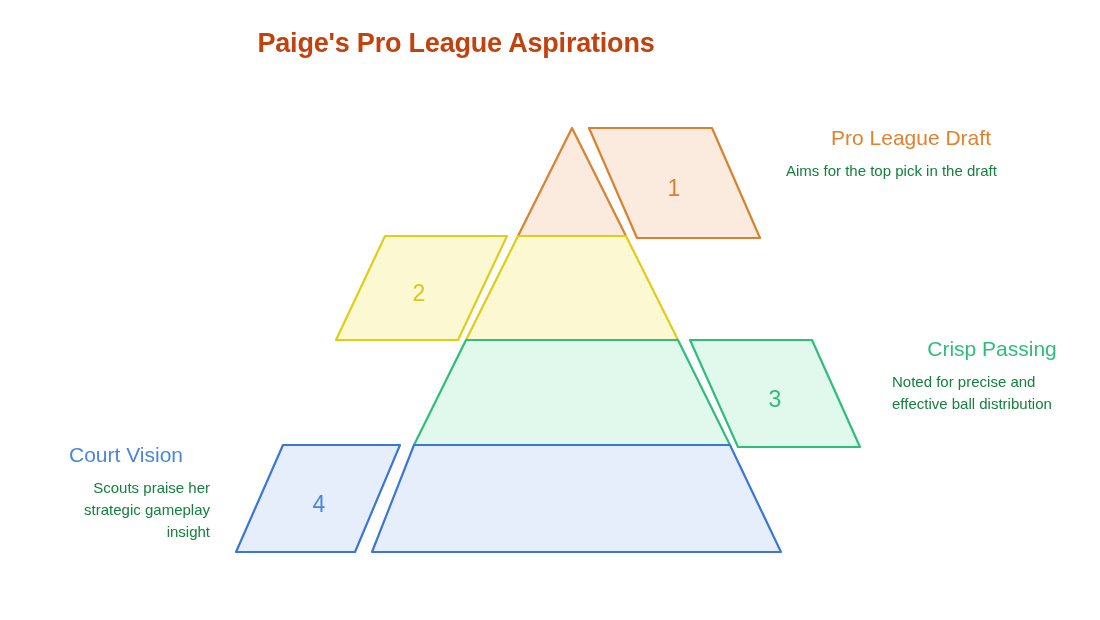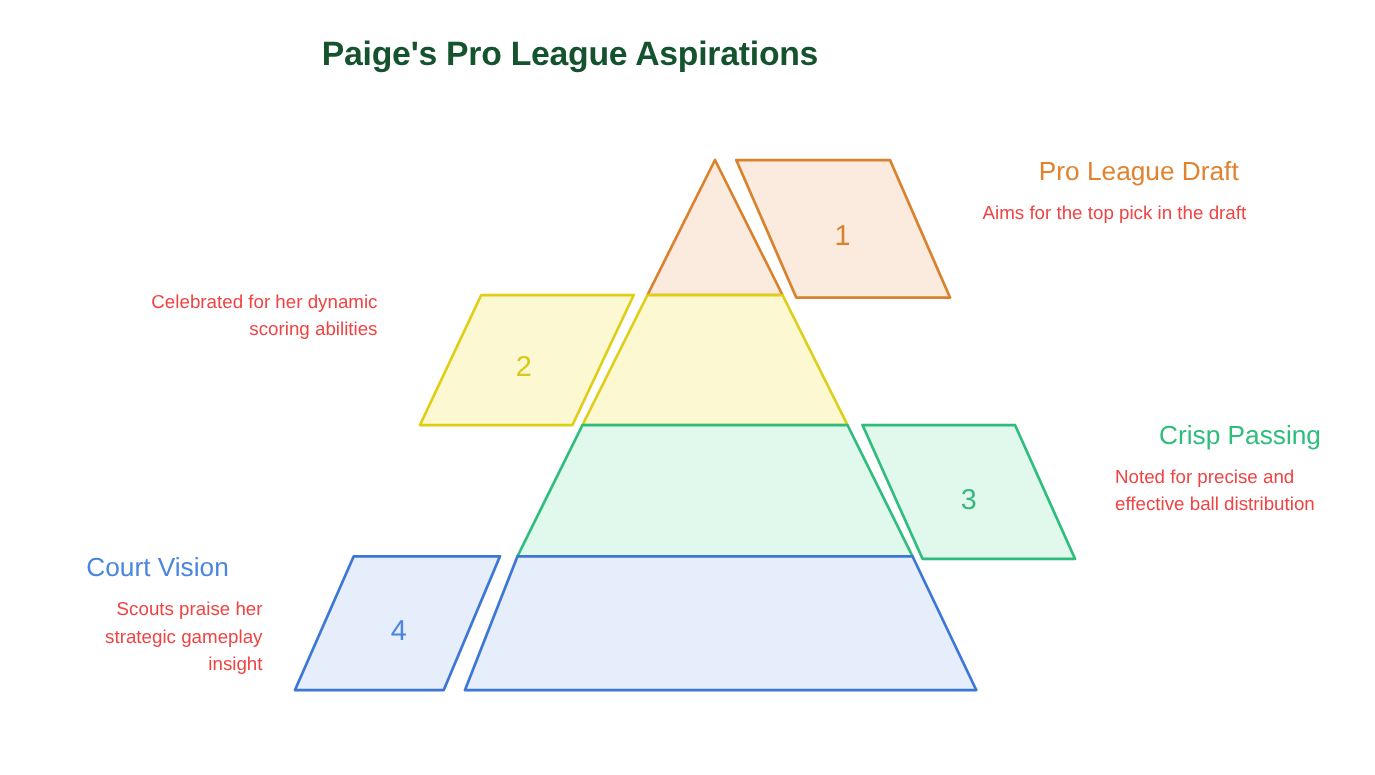--- a/index.html
+++ b/index.html
@@ -22,21 +22,21 @@
     height: 620px;
   }
   .title {
     position: absolute;
     left: 0;
     top: 28px;
     width: 912px;
     text-align: center;
     font-size: 27px;
     font-weight: bold;
-    color: #14532d;
+    color: #c2410c;
     letter-spacing: -0.2px;
   }
   svg { position: absolute; left: 0; top: 0; }
   .lvl-num {
     font-family: "Liberation Sans", sans-serif;
     font-size: 23px;
     text-anchor: middle;
     dominant-baseline: middle;
   }
   .callout {
@@ -45,21 +45,21 @@
   .callout .head {
     font-size: 21px;
     line-height: 27px;
     font-weight: normal;
     margin: 0 0 9px 0;
     text-align: center;
   }
   .callout .body {
     font-size: 15px;
     line-height: 22px;
-    color: #ef4444;
+    color: #15803d;
     margin: 0;
   }
   .align-right { text-align: right; }
   .align-left { text-align: left; }
 
   
   #callout-1 { left: 786px; top: 124px; width: 250px; }
   #callout-2 { left: 120px; top: 231px; width: 182px; }
   #callout-3 { left: 892px; top: 335px; width: 200px; }
   #callout-4 { left: 42px; top: 441px; width: 168px; }
@@ -90,21 +90,20 @@
     <text class="lvl-num" x="319" y="506" fill="#4a86df">4</text>
 
   </svg>
 
   <div class="callout align-left" id="callout-1">
     <div class="head" style="color:#e0822e;">Pro League Draft</div>
     <div class="body">Aims for the top pick in the draft</div>
   </div>
 
   <div class="callout align-right" id="callout-2">
-    <div class="body">Celebrated for her dynamic scoring abilities</div>
   </div>
 
   <div class="callout align-left" id="callout-3">
     <div class="head" style="color:#2fbd7e;">Crisp Passing</div>
     <div class="body">Noted for precise and effective ball distribution</div>
   </div>
 
   <div class="callout align-right" id="callout-4">
     <div class="head" style="color:#4a86df;">Court Vision</div>
     <div class="body">Scouts praise her strategic gameplay insight</div>

